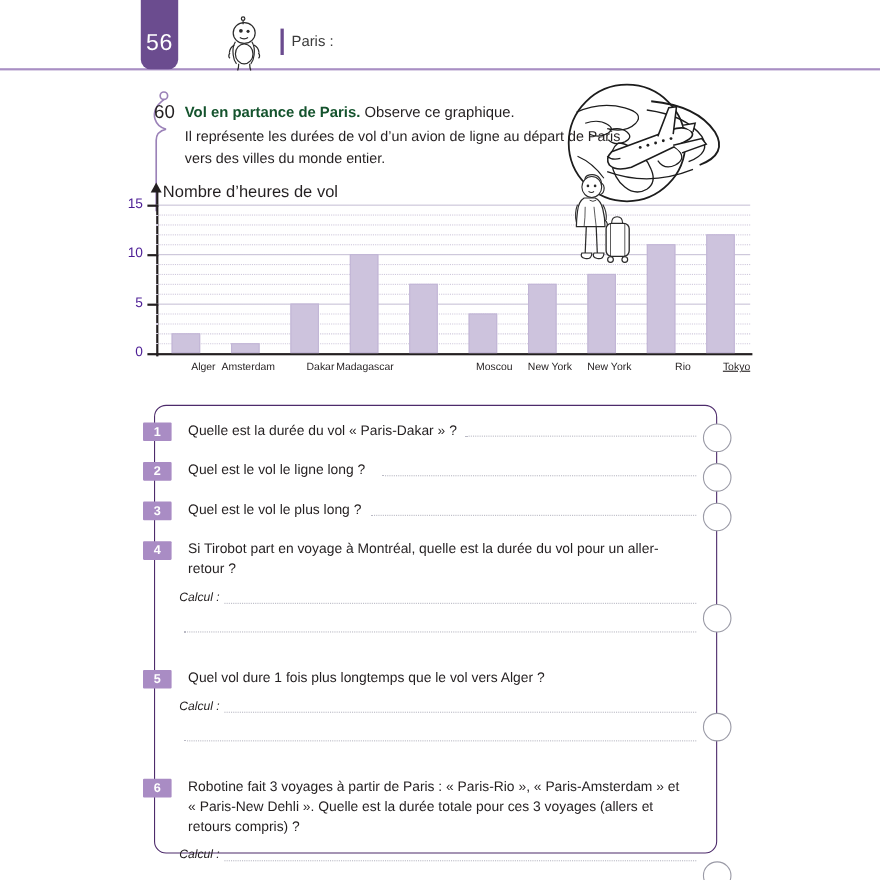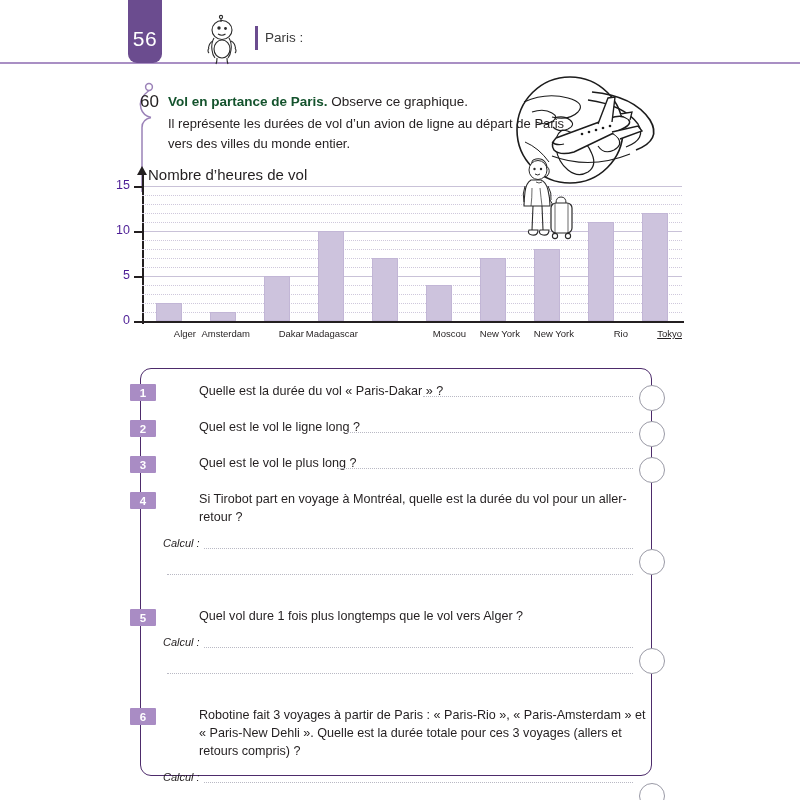--- a/index.html
+++ b/index.html
@@ -119,21 +119,21 @@
   .q-badge {
     position:absolute; left:-11px;
     width:26px; height:17px;
     background:#a98cc4; color:#ffffff;
     font-size:11.5px; font-weight:bold;
     display:flex; align-items:center; justify-content:center;
     border-radius:1px;
   }
   .q-text {
     position:absolute; left:30px; width:455px;
-    font-size:12.6px; line-height:1.42; color:#231f20;margin-left:28px;
+    font-size:12.6px; line-height:1.42; color:#231f20;
   }
   .dots {
     position:absolute; height:0; border-top:1.4px dotted #b9b9c4;
   }
   .calcul {
     position:absolute; left:22px;
     font-size:11px; font-style:italic; color:#231f20;
   }
   .circle {
     position:absolute; width:26px; height:26px;

